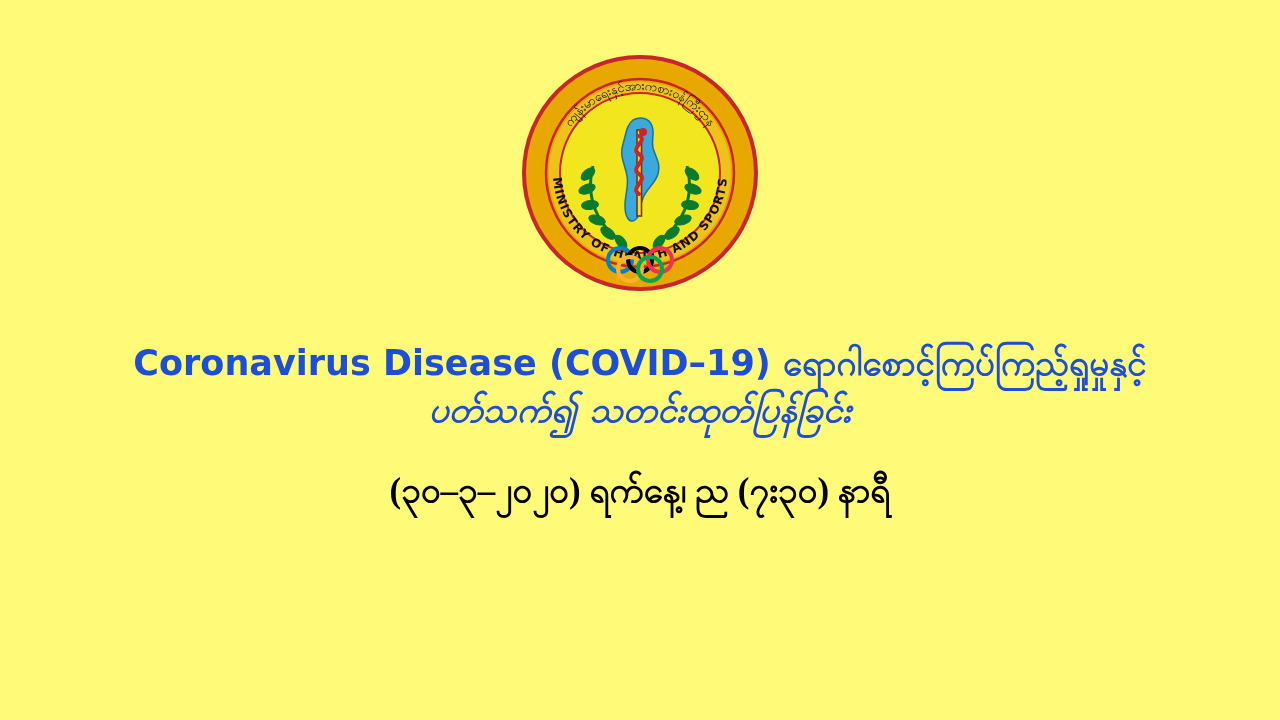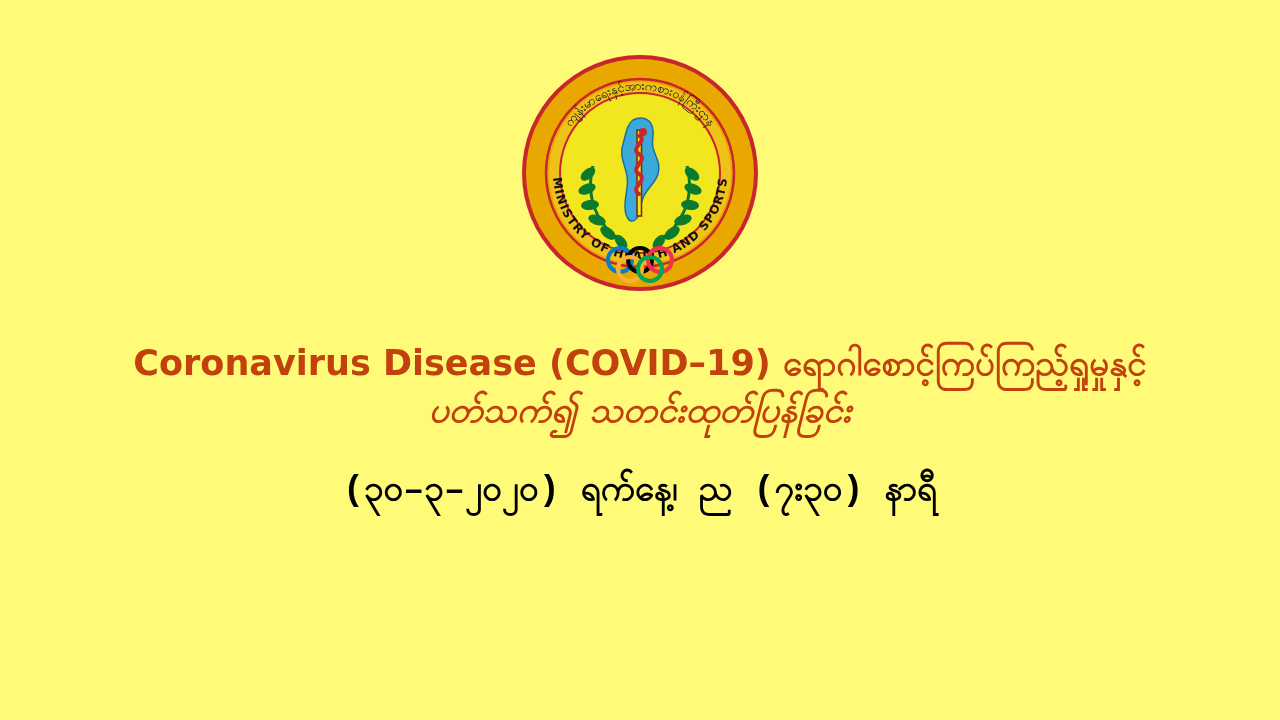--- a/index.html
+++ b/index.html
@@ -36,28 +36,28 @@
   .text-block {
     width: 1200px;
     text-align: center;
     margin-top: 42px;
   }
   .headline {
     font-family: "DejaVu Sans", sans-serif;
     font-weight: bold;
     font-size: 35px;
     line-height: 1.34;
-    color: #c2410c;
+    color: #1d4ed8;
     letter-spacing: 0px;
     padding: 0 40px;
   }
   .headline .ln2 { display: block; font-style: italic; }
   .datetime {
     margin-top: 34px;
-    font-family: Liberation Mono, monospace;
+    font-family: Liberation Serif, serif;
     font-weight: bold;
     font-size: 35px;
     line-height: 1.34;
     color: #000000;
   }
 </style>
 </head>
 <body>
 
 <div class="page">

